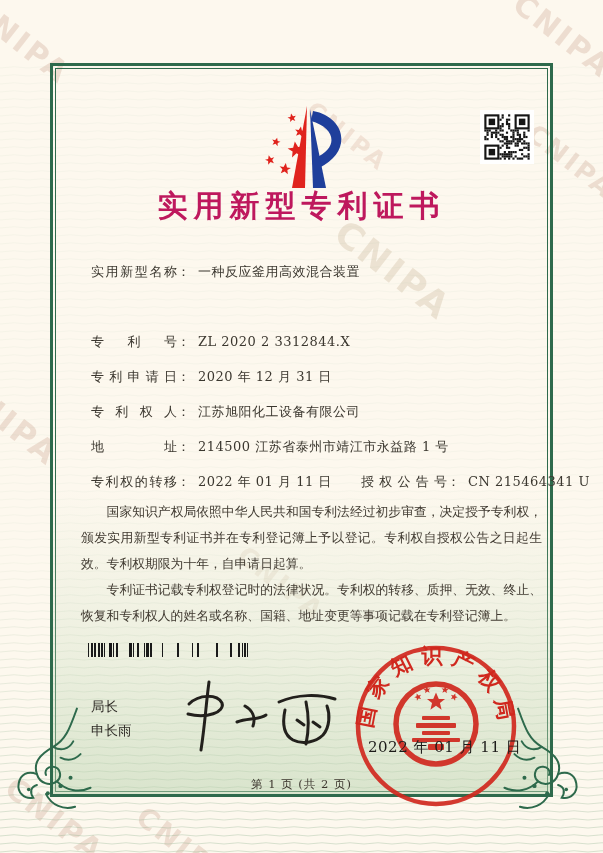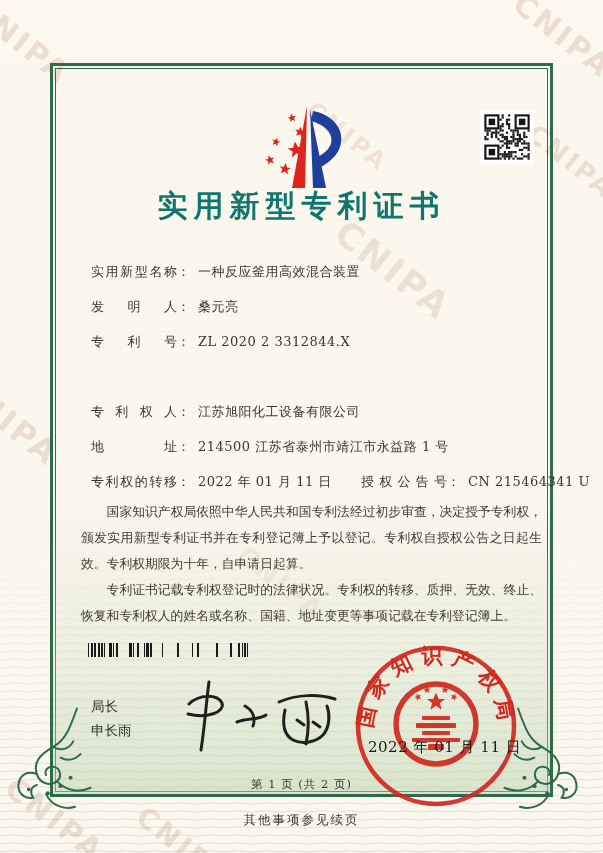--- a/index.html
+++ b/index.html
@@ -22,21 +22,21 @@
   .frame-tint{position:absolute;inset:0;
       background:linear-gradient(180deg,rgba(196,218,186,0) 58%,
                  rgba(196,218,186,0.30) 82%,rgba(182,209,172,0.50) 100%);}
 
   .cert-no{position:absolute;left:28px;top:33px;font-size:13.5px;color:#3a352e;
            letter-spacing:2px;}
   .logo{position:absolute;left:203px;top:36px;}
   .qr{position:absolute;left:427px;top:44px;width:54px;height:54px;background:#fff;
       padding:0;}
   .title{position:absolute;left:0;top:120px;width:100%;text-align:center;
-         font-size:30px;font-weight:700;color:#0f766e;letter-spacing:6px;}
+         font-size:30px;font-weight:700;color:#be185d;letter-spacing:6px;}
 
   .frow{position:absolute;left:38px;font-size:13px;color:#3b372f;white-space:nowrap;}
   .flabel{display:inline-block;width:86px;text-align:justify;text-align-last:justify;
           vertical-align:bottom;}
   .fcolon{margin-right:8px;}
   .fvalue{letter-spacing:0.5px;}
   .grant2{position:absolute;left:270px;top:0;}
 
   .body-text{position:absolute;left:28px;top:433px;width:461px;font-size:12.8px;
              line-height:26px;color:#403a31;text-align:justify;}
@@ -337,25 +337,25 @@
         <rect x="2" y="16" width="7" height="7" fill="#151515"></rect>
         <rect x="3" y="17" width="5" height="5" fill="#fff"></rect>
         <rect x="4" y="18" width="3" height="3" fill="#151515"></rect>
       </svg>
 
     <div class="title">实用新型专利证书</div>
 
     <div class="frow" style="top:197px">
       <span class="flabel">实用新型名称</span><span class="fcolon">：</span><span class="fvalue">一种反应釜用高效混合装置</span>
     </div>
-    <div class="frow" style="top:232px">
-      <span class="flabel">发明人</span><span class="fcolon">：</span><span class="fvalue">桑元亮</span>
-    </div>
     <div class="frow" style="top:267px">
       <span class="flabel">专利号</span><span class="fcolon">：</span><span class="fvalue">ZL 2020 2 3312844.X</span>
+    </div>
+    <div class="frow" style="top:302px">
+      <span class="flabel">专利申请日</span><span class="fcolon">：</span><span class="fvalue">2020 年 12 月 31 日</span>
     </div>
     <div class="frow" style="top:337px">
       <span class="flabel">专利权人</span><span class="fcolon">：</span><span class="fvalue">江苏旭阳化工设备有限公司</span>
     </div>
     <div class="frow" style="top:372px">
       <span class="flabel">地址</span><span class="fcolon">：</span><span class="fvalue">214500 江苏省泰州市靖江市永益路 1 号</span>
     </div>
     <div class="frow" style="top:407px">
       <span class="flabel">专利权的转移</span><span class="fcolon">：</span><span class="fvalue">2022 年 01 月 11 日</span>
       <span class="grant2">
@@ -469,14 +469,13 @@
       <use href="#sstar" transform="translate(102,57) scale(0.38) rotate(20)"></use>
       <rect x="70" y="76" width="28" height="4" rx="1"></rect>
       <rect x="64" y="83" width="40" height="5" rx="1"></rect>
       <rect x="70" y="91" width="28" height="4" rx="1"></rect>
       <rect x="60" y="98" width="48" height="4" rx="1"></rect>
       <rect x="76" y="104" width="16" height="6" rx="1"></rect>
     </g>
     <text x="16" y="112" font-size="15" fill="#1d1c1a" letter-spacing="0.5" font-family="'DejaVu Serif',serif">2022 年 01 月 11 日</text>
   </svg>
 
-  <div class="cont-note">其他事项参见续页</div>
 </div>
 
 </body></html>

